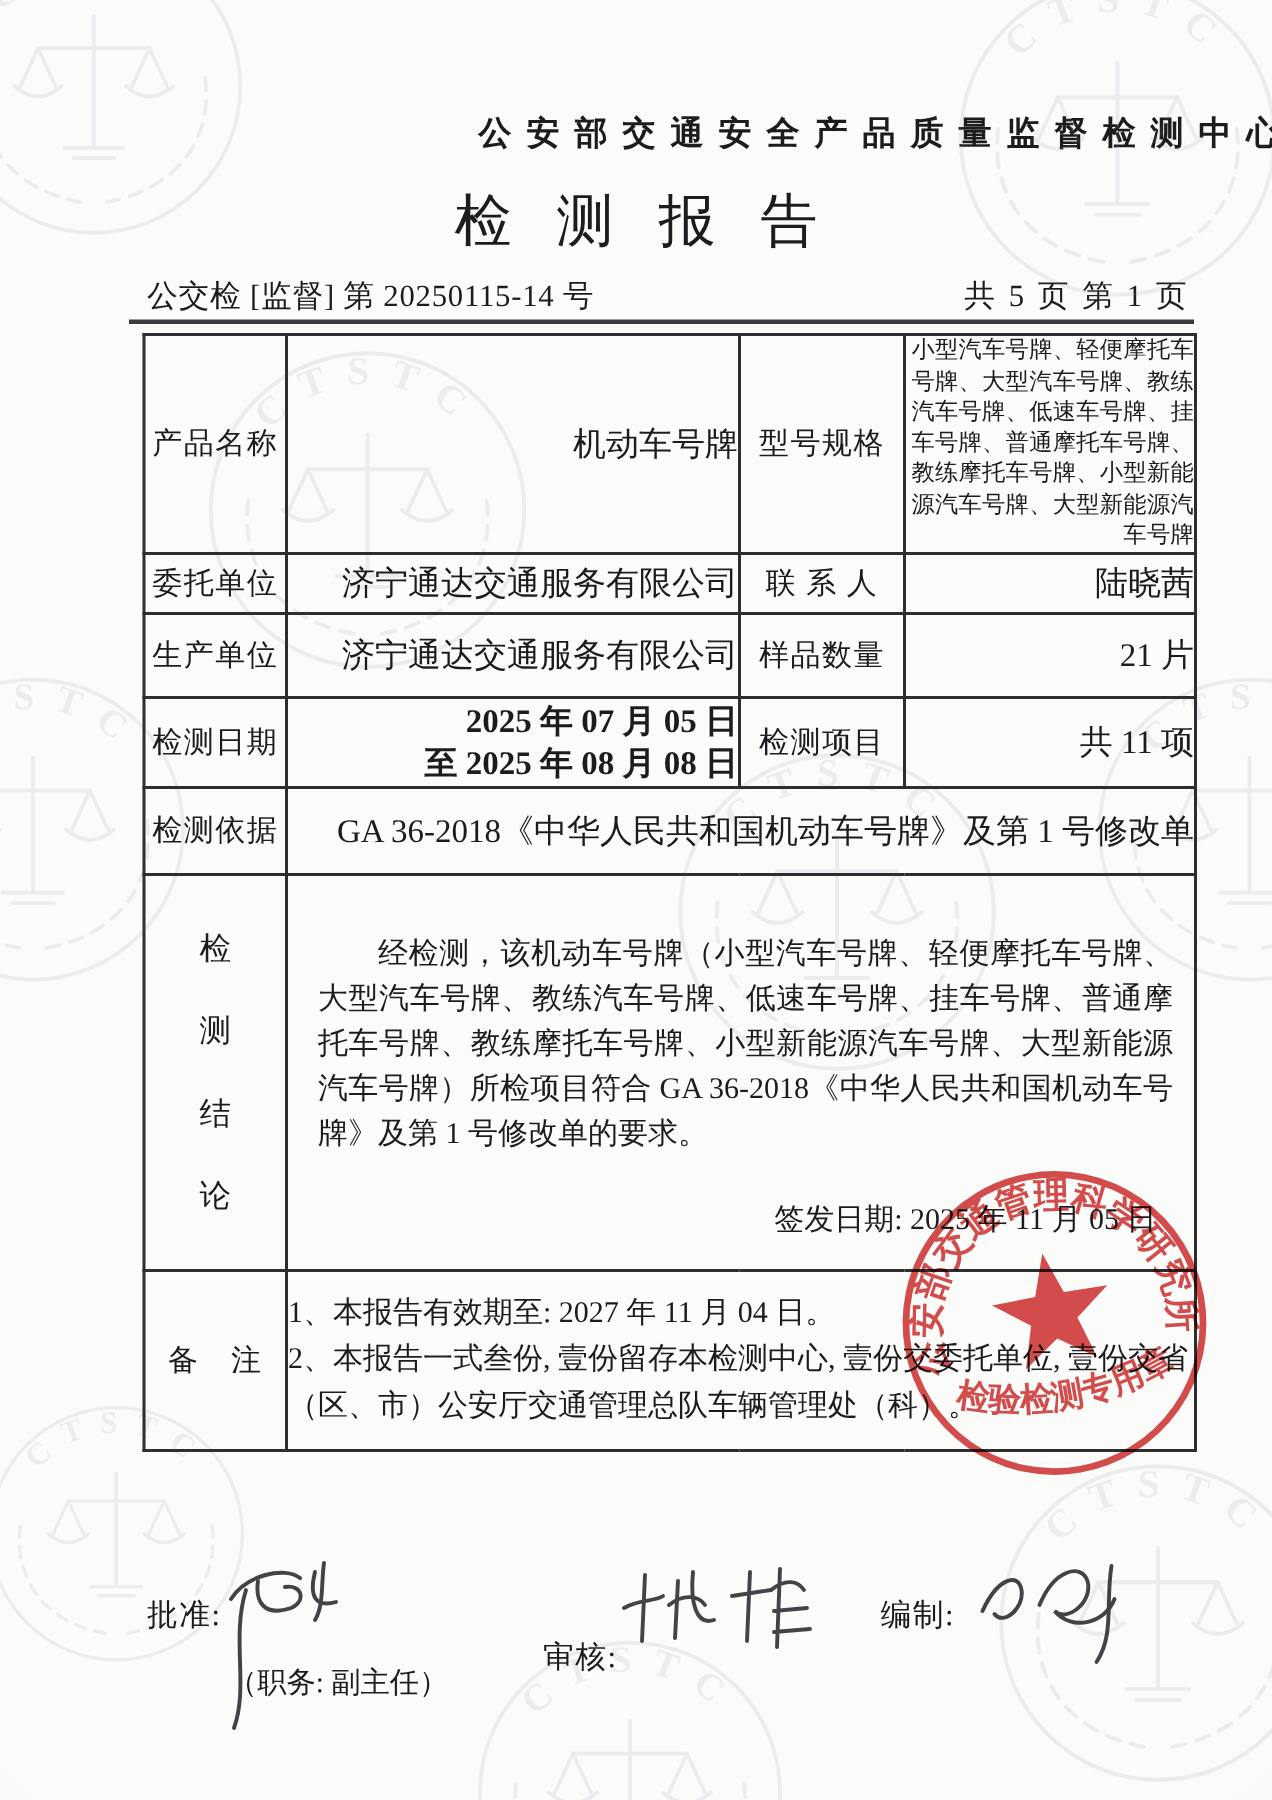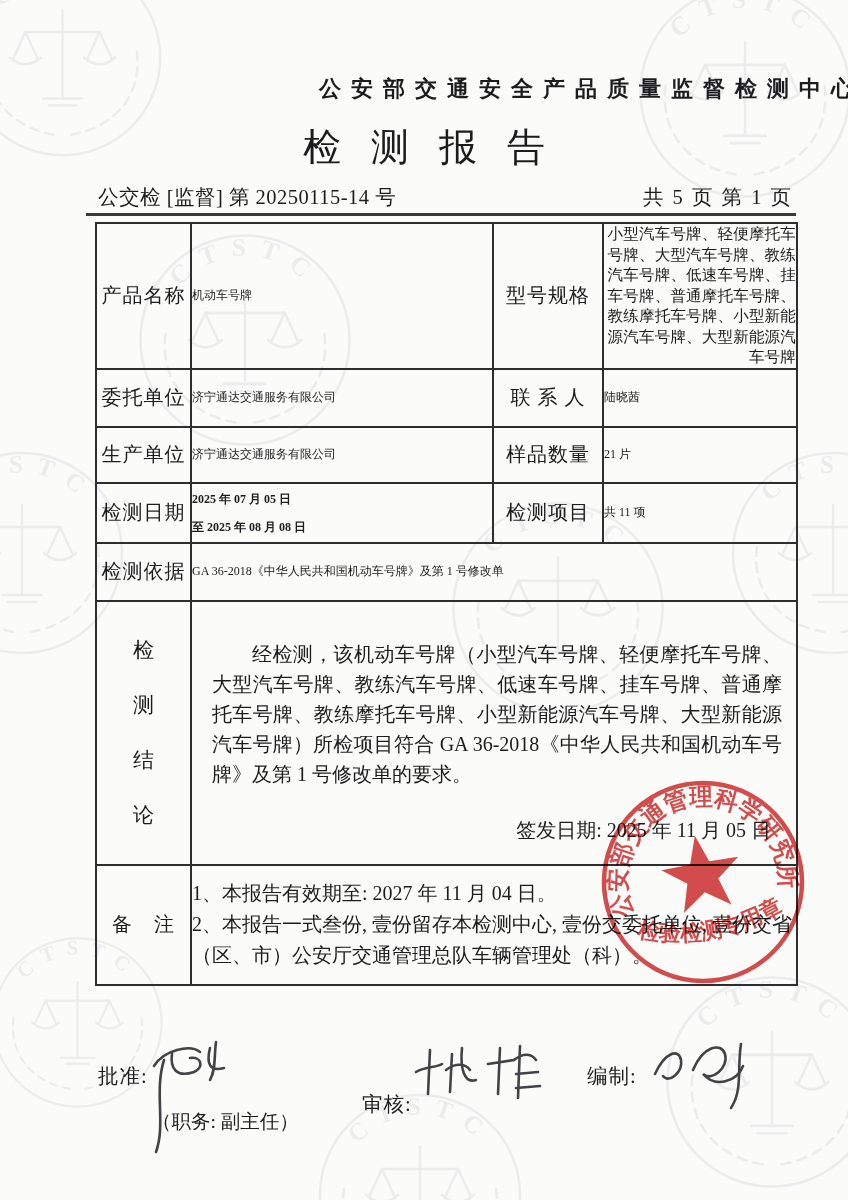--- a/index.html
+++ b/index.html
@@ -14,23 +14,23 @@
   .doc-title{position:absolute;top:122px;left:0;width:100%;text-align:center;
     font-size:38px;font-weight:400;letter-spacing:30px;text-indent:30px;}
   .report-line{position:absolute;top:183px;left:98px;font-size:20.5px;letter-spacing:.5px;}
   .page-info{position:absolute;top:183px;right:55px;font-size:20.5px;letter-spacing:2px;}
   .header-rule{position:absolute;top:213px;left:86px;width:710px;height:3px;background:#3b3b3d;}
   
   table.main{position:absolute;left:95px;top:222px;width:701px;border-collapse:collapse;
     table-layout:fixed;z-index:2;}
   table.main td{border:2px solid #2e2e30;vertical-align:middle;padding:0;}
   .lbl{text-align:center;font-size:20px;letter-spacing:1px;}
-  .val{text-align:left;font-size:12px;}
+  .val{text-align:right;font-size:22px;}
   .spec{font-size:15.5px;line-height:20.5px;text-align:right;padding:8px 8px 8px 12px;letter-spacing:.2px;}
-  .r1{height:122px}.r2{height:58px}.r3{height:56px}.r4{height:67px}
+  .r1{height:122px}.r2{height:40px}.r3{height:56px}.r4{height:67px}
   .r5{height:60px}.r6{height:58px}.r7{height:264px}.r8{height:120px}
   .two-line div{line-height:28px;font-weight:bold;}
   .concl-lbl{display:flex;flex-direction:column;align-items:center;justify-content:center;
     gap:27px;font-size:21px;height:100%;}
   .concl-cell{vertical-align:top;border-radius:20px;}
   .concl-text{padding:18px 14px 0 20px;font-size:20px;line-height:30px;text-align:justify;text-indent:2em;}
   .sign-date{text-align:right;padding:28px 25px 0 0;font-size:20px;}
   .remarks{padding:12px 14px 10px 22px;font-size:20px;line-height:31px;text-align:left;vertical-align:top;}
   
   .stamp{position:absolute;left:593px;top:779px;width:220px;height:206px;z-index:4;

